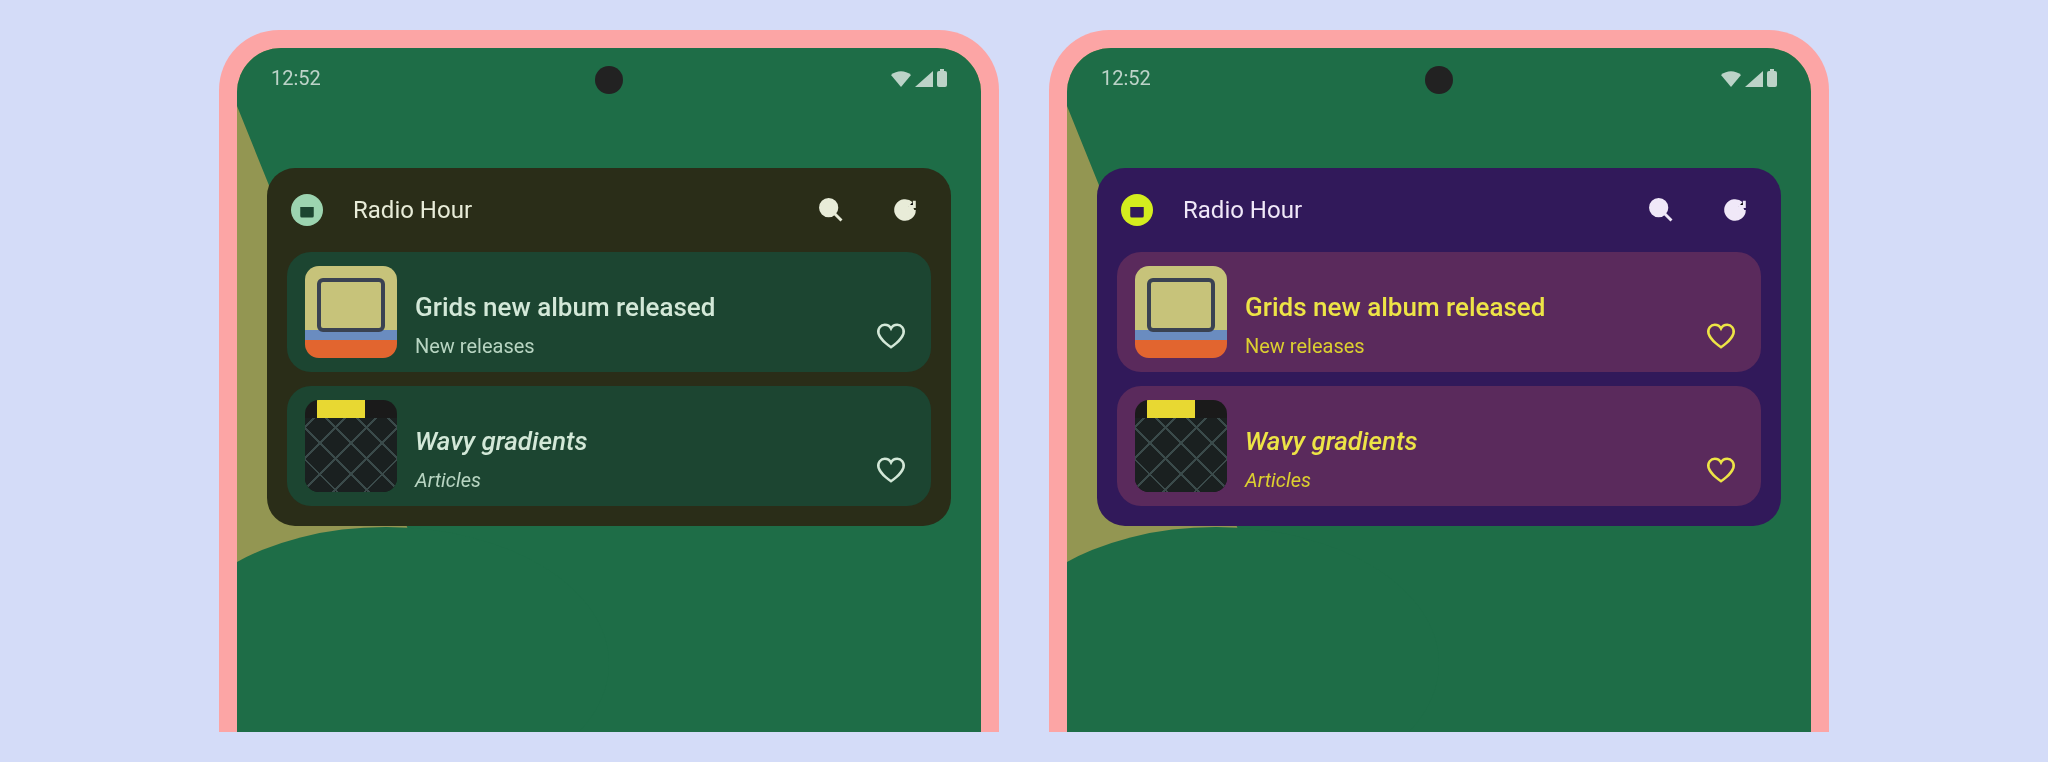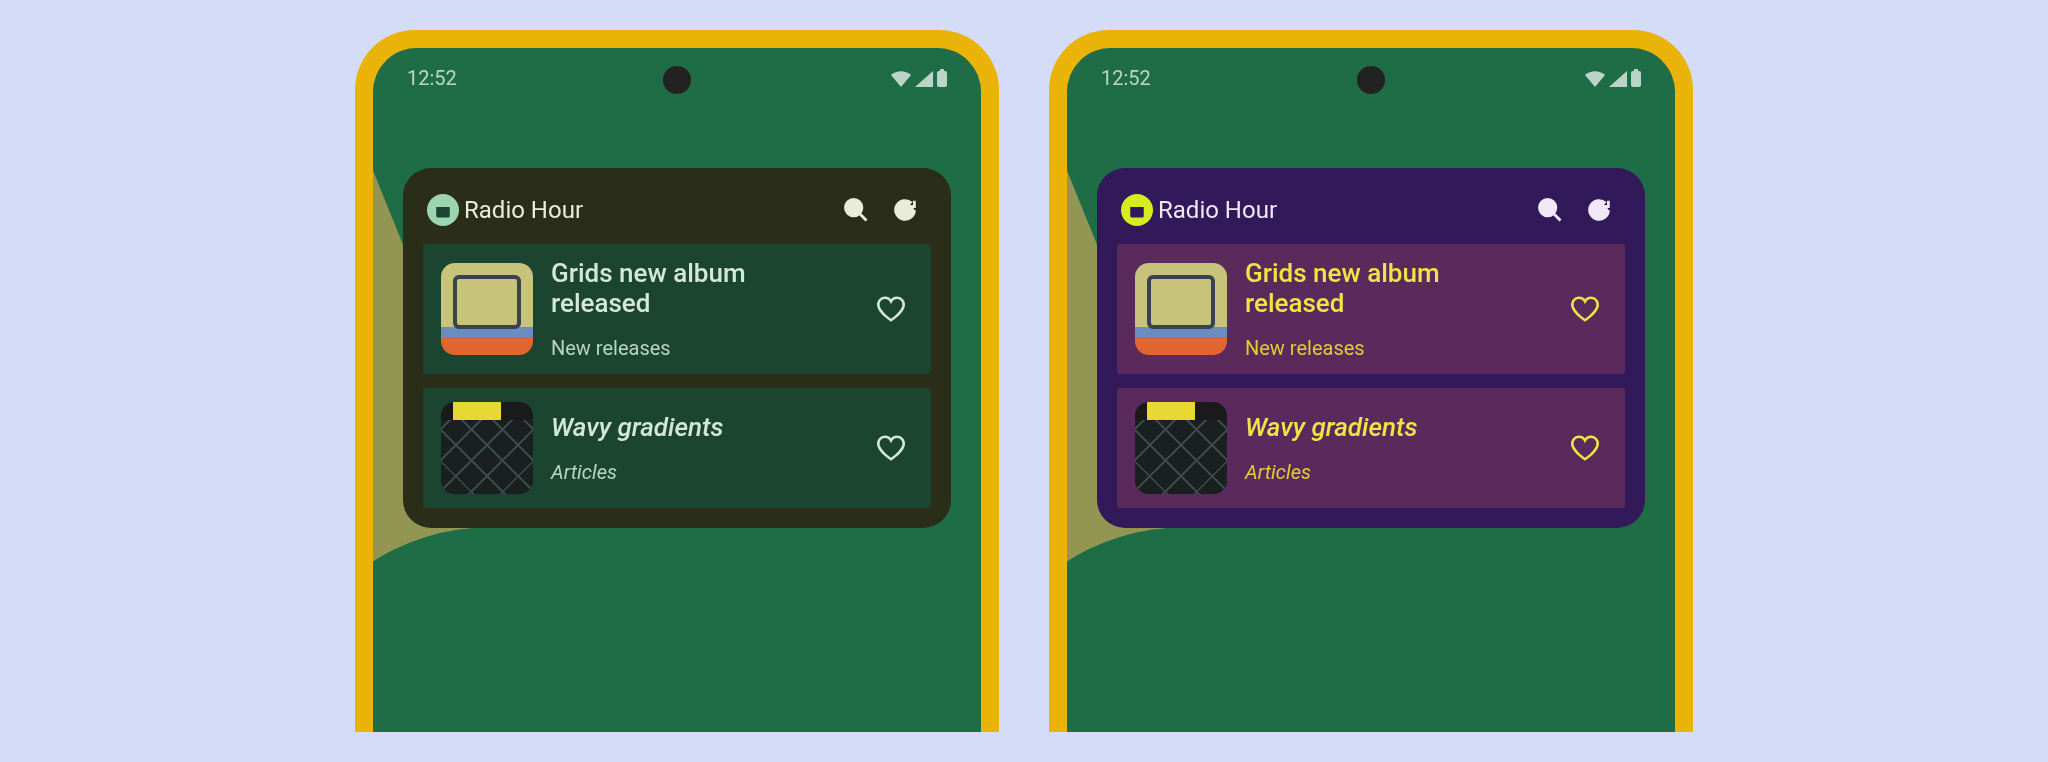--- a/index.html
+++ b/index.html
@@ -7,23 +7,23 @@
   background: #d4dcf8;
   font-family: Roboto, -apple-system, sans-serif;
   width: 2048px;
   height: 762px;
   display: flex;
   gap: 50px;
   padding: 30px 100px;
   justify-content: center;
 }
 .phone {
-  width: 644px;
+  width: 780px;
   height: 702px;
-  background: #eab308;
+  background: #fca5a5;
   border-radius: 60px 60px 0 0;
   padding: 18px 18px 0 18px;
   overflow: hidden;
 }
 .screen {
   width: 100%;
   height: 100%;
   border-radius: 44px 44px 0 0;
   position: relative;
   overflow: hidden;
@@ -77,22 +77,22 @@
 .widget {
   position: relative;
   margin: 60px 30px 0;
   border-radius: 28px;
   padding: 20px;
   z-index: 10;
 }
 .widget-header {
   display: flex;
   align-items: center;
-  gap: 5px;
-  margin-bottom: 12px;
+  gap: 30px;
+  margin-bottom: 20px;
   padding: 0 4px;
 }
 .app-icon {
   width: 32px;
   height: 32px;
   border-radius: 50%;
   display: flex;
   align-items: center;
   justify-content: center;
 }
@@ -102,39 +102,39 @@
   flex: 1;
 }
 .header-icon {
   width: 44px;
   height: 44px;
   display: flex;
   align-items: center;
   justify-content: center;
 }
 .list-item {
-  border-radius: 3px;
+  border-radius: 24px;
   padding: 14px 18px;
   display: flex;
-  align-items: center;
+  align-items: flex-end;
   gap: 18px;
   margin-bottom: 14px;
 }
 .list-item:last-child { margin-bottom: 0; font-style: italic; }
 .thumb {
   width: 92px;
   height: 92px;
   border-radius: 14px;
   flex-shrink: 0;
   position: relative;
   overflow: hidden;
 }
 .item-texts { flex: 1; }
 .item-title { font-size: 26px; font-weight: 500; }
-.item-subtitle { font-size: 20px; margin-top: 18px; }
+.item-subtitle { font-size: 20px; margin-top: 12px; }
 .fav-icon {
   width: 44px;
   height: 44px;
   display: flex;
   align-items: center;
   justify-content: center;
 }
 
 
 .theme-a .widget { background: #2a2d18; }

